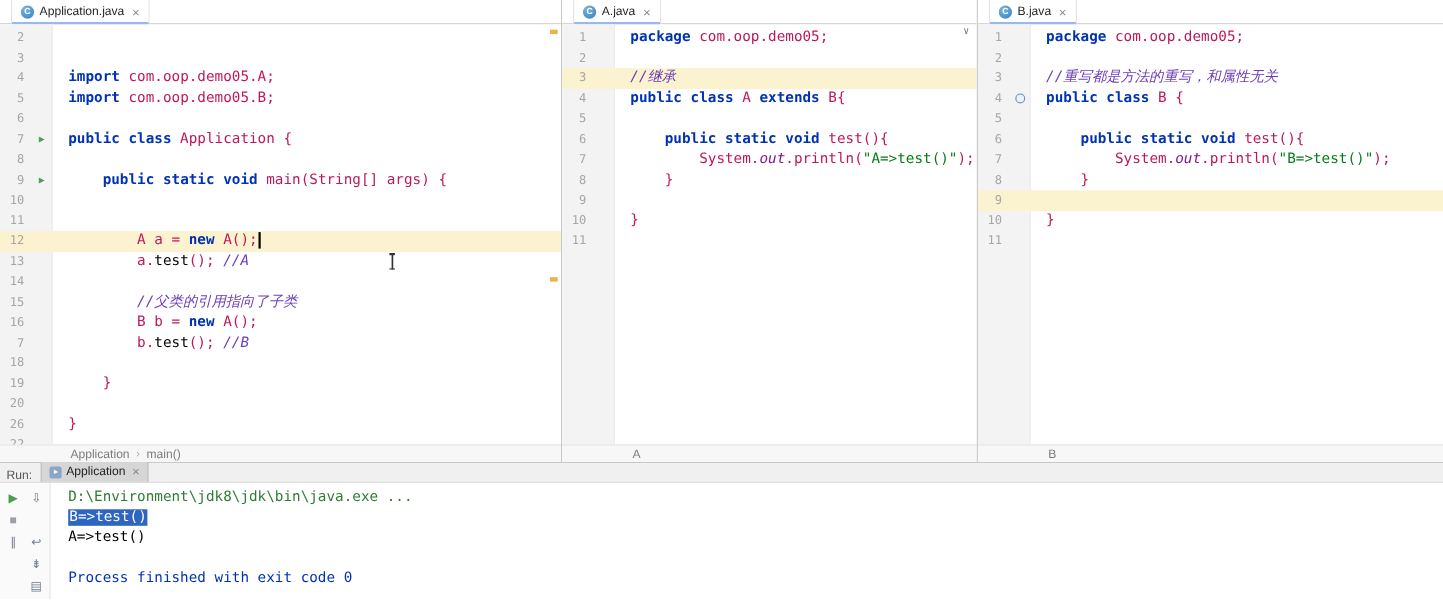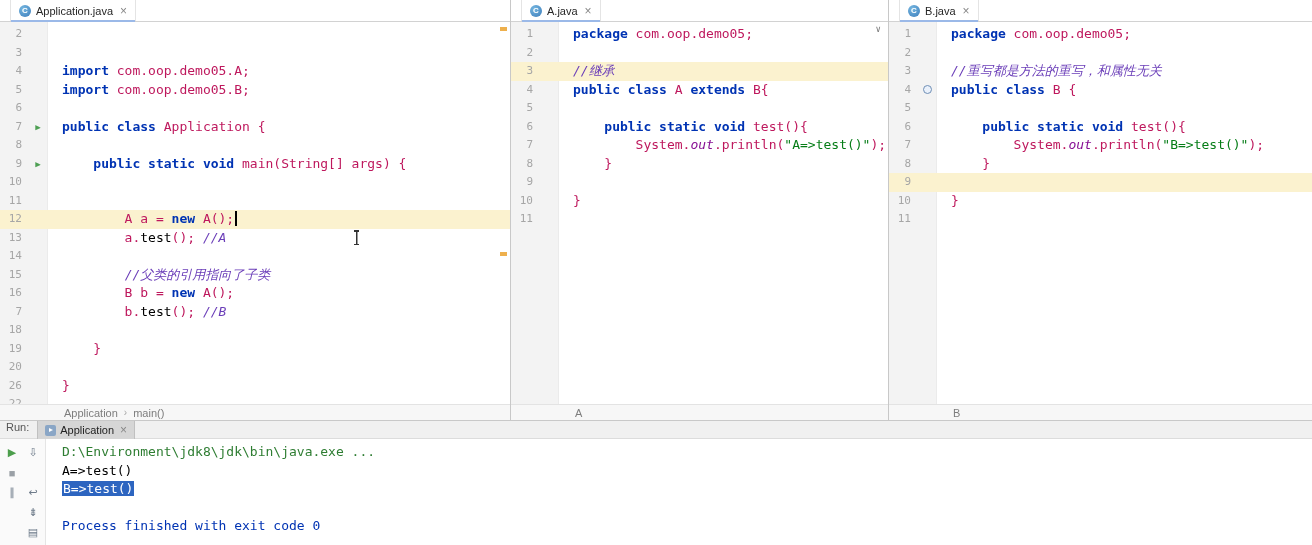--- a/index.html
+++ b/index.html
@@ -53,21 +53,21 @@
   .chevron{position:absolute;top:2px;right:7px;font-size:9px;color:#777;z-index:6;cursor:pointer}
 
   .crumbs{height:16px;flex:none;background:#f7f7f7;border-top:1px solid #e3e3e3;
     display:flex;align-items:center;padding-left:64px;font-size:11px;color:#7d7d7d;gap:6px}
   .crumb{cursor:pointer}
   .crumb-sep{color:#a8a8a8;font-size:10px}
 
   
   .run-panel{height:125px;flex:none;border-top:1px solid #c8c8c8;display:flex;flex-direction:column;background:#fff}
   .run-header{height:18px;flex:none;background:#f0f0f0;border-bottom:1px solid #dcdcdc;
-    display:flex;align-items:flex-start;font-size:11px;color:#555;gap:8px;padding-left:6px}
+    display:flex;align-items:flex-end;font-size:11px;color:#555;gap:8px;padding-left:6px}
   .run-label{color:#555}
   .run-tab{display:flex;align-items:center;gap:4px;height:18px;padding:0 7px;background:#d6d6d6;
     border-left:1px solid #c0c0c0;border-right:1px solid #c0c0c0;color:#222;cursor:pointer}
   .ricon{width:11px;height:11px;border-radius:2px;background:#8aa6c6;position:relative;flex:none}
   .ricon::after{content:"";position:absolute;left:4px;top:3px;border-left:4px solid #fff;
     border-top:2.5px solid transparent;border-bottom:2.5px solid transparent}
 
   .run-body{flex:1;display:flex;overflow:hidden}
   .run-toolbar{width:46px;flex:none;background:#fafafa;border-right:1px solid #e5e5e5;
     display:grid;grid-template-columns:1fr 1fr;align-content:start;gap:1px;padding:4px 2px}
@@ -207,20 +207,20 @@
           <span class="ticon empty"></span>
           <span class="ticon">∥</span>
           <span class="ticon">↩</span>
           <span class="ticon empty"></span>
           <span class="ticon">⇟</span>
           <span class="ticon empty"></span>
           <span class="ticon">▤</span>
         </div>
       <div class="console" id="console">
           <div class="cline cl-cmd">D:\Environment\jdk8\jdk\bin\java.exe ...</div>
+          <div class="cline cl-sel"><span class="seltext">B=&gt;test()</span></div>
           <div class="cline cl-out">A=&gt;test()</div>
-          <div class="cline cl-sel"><span class="seltext">B=&gt;test()</span></div>
           <div class="cline cl-blank">&nbsp;</div>
           <div class="cline cl-info">Process finished with exit code 0</div>
         </div>
     </div>
   </div>
 </div>
 
 </body></html>

